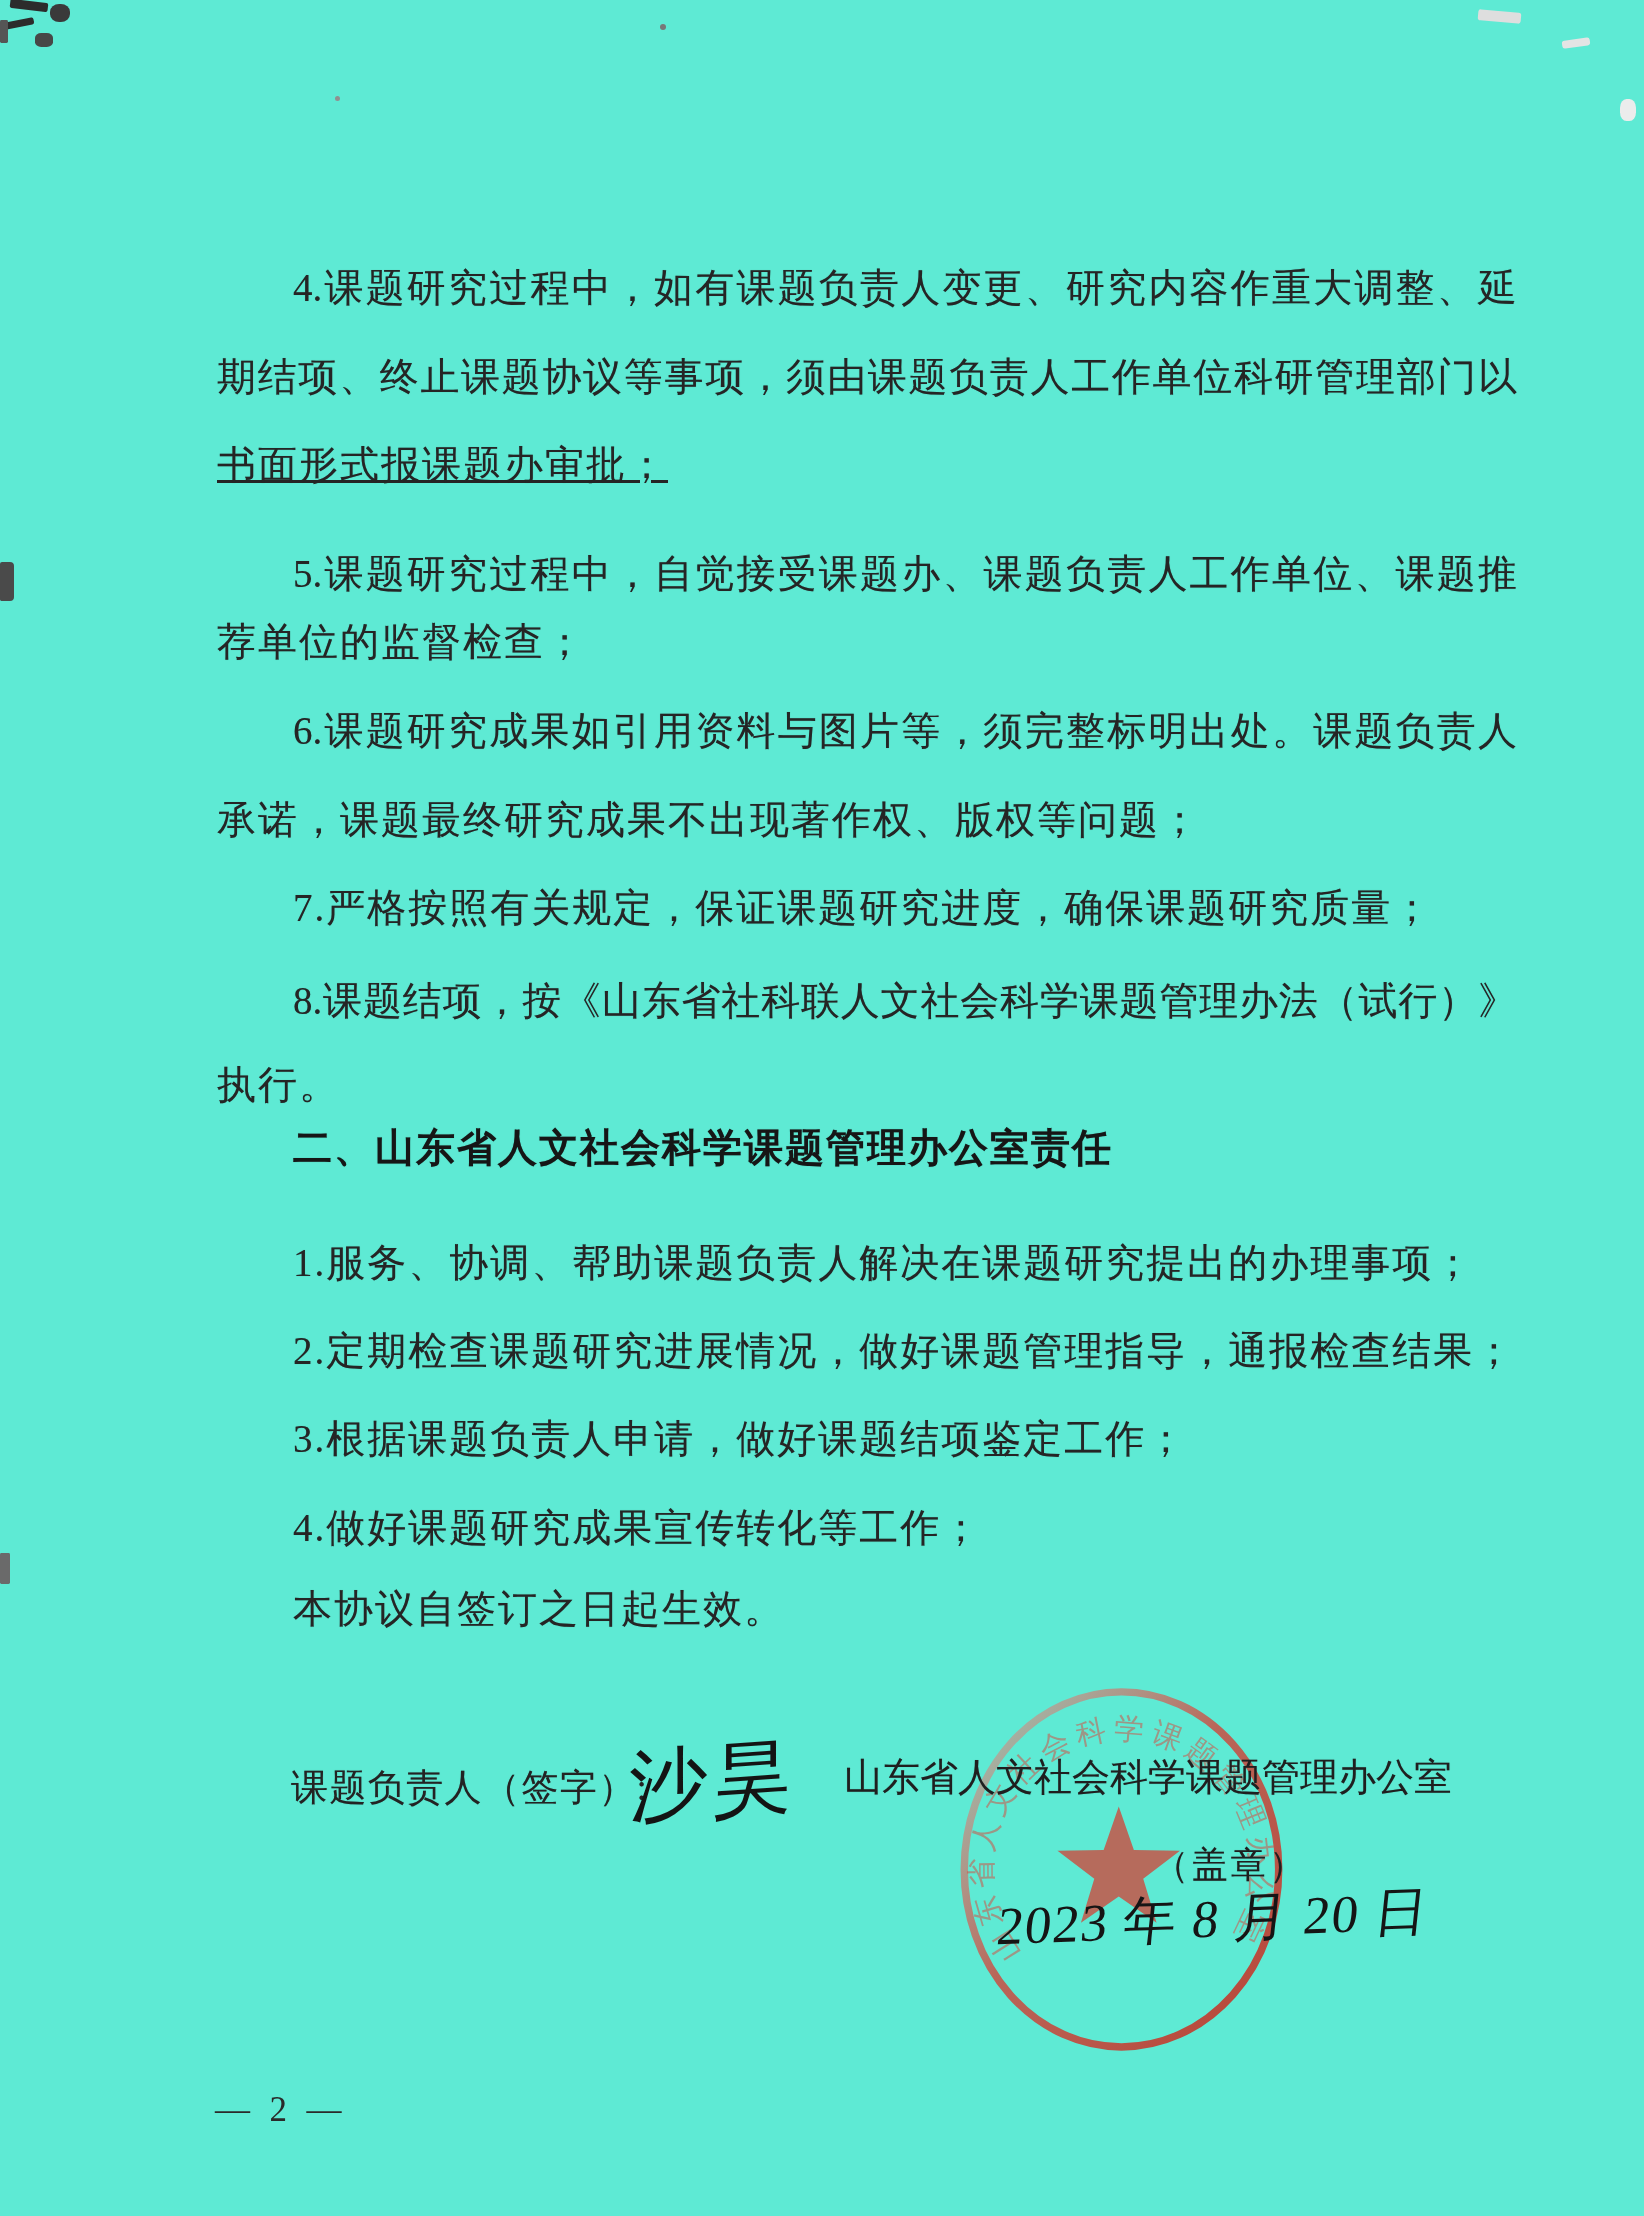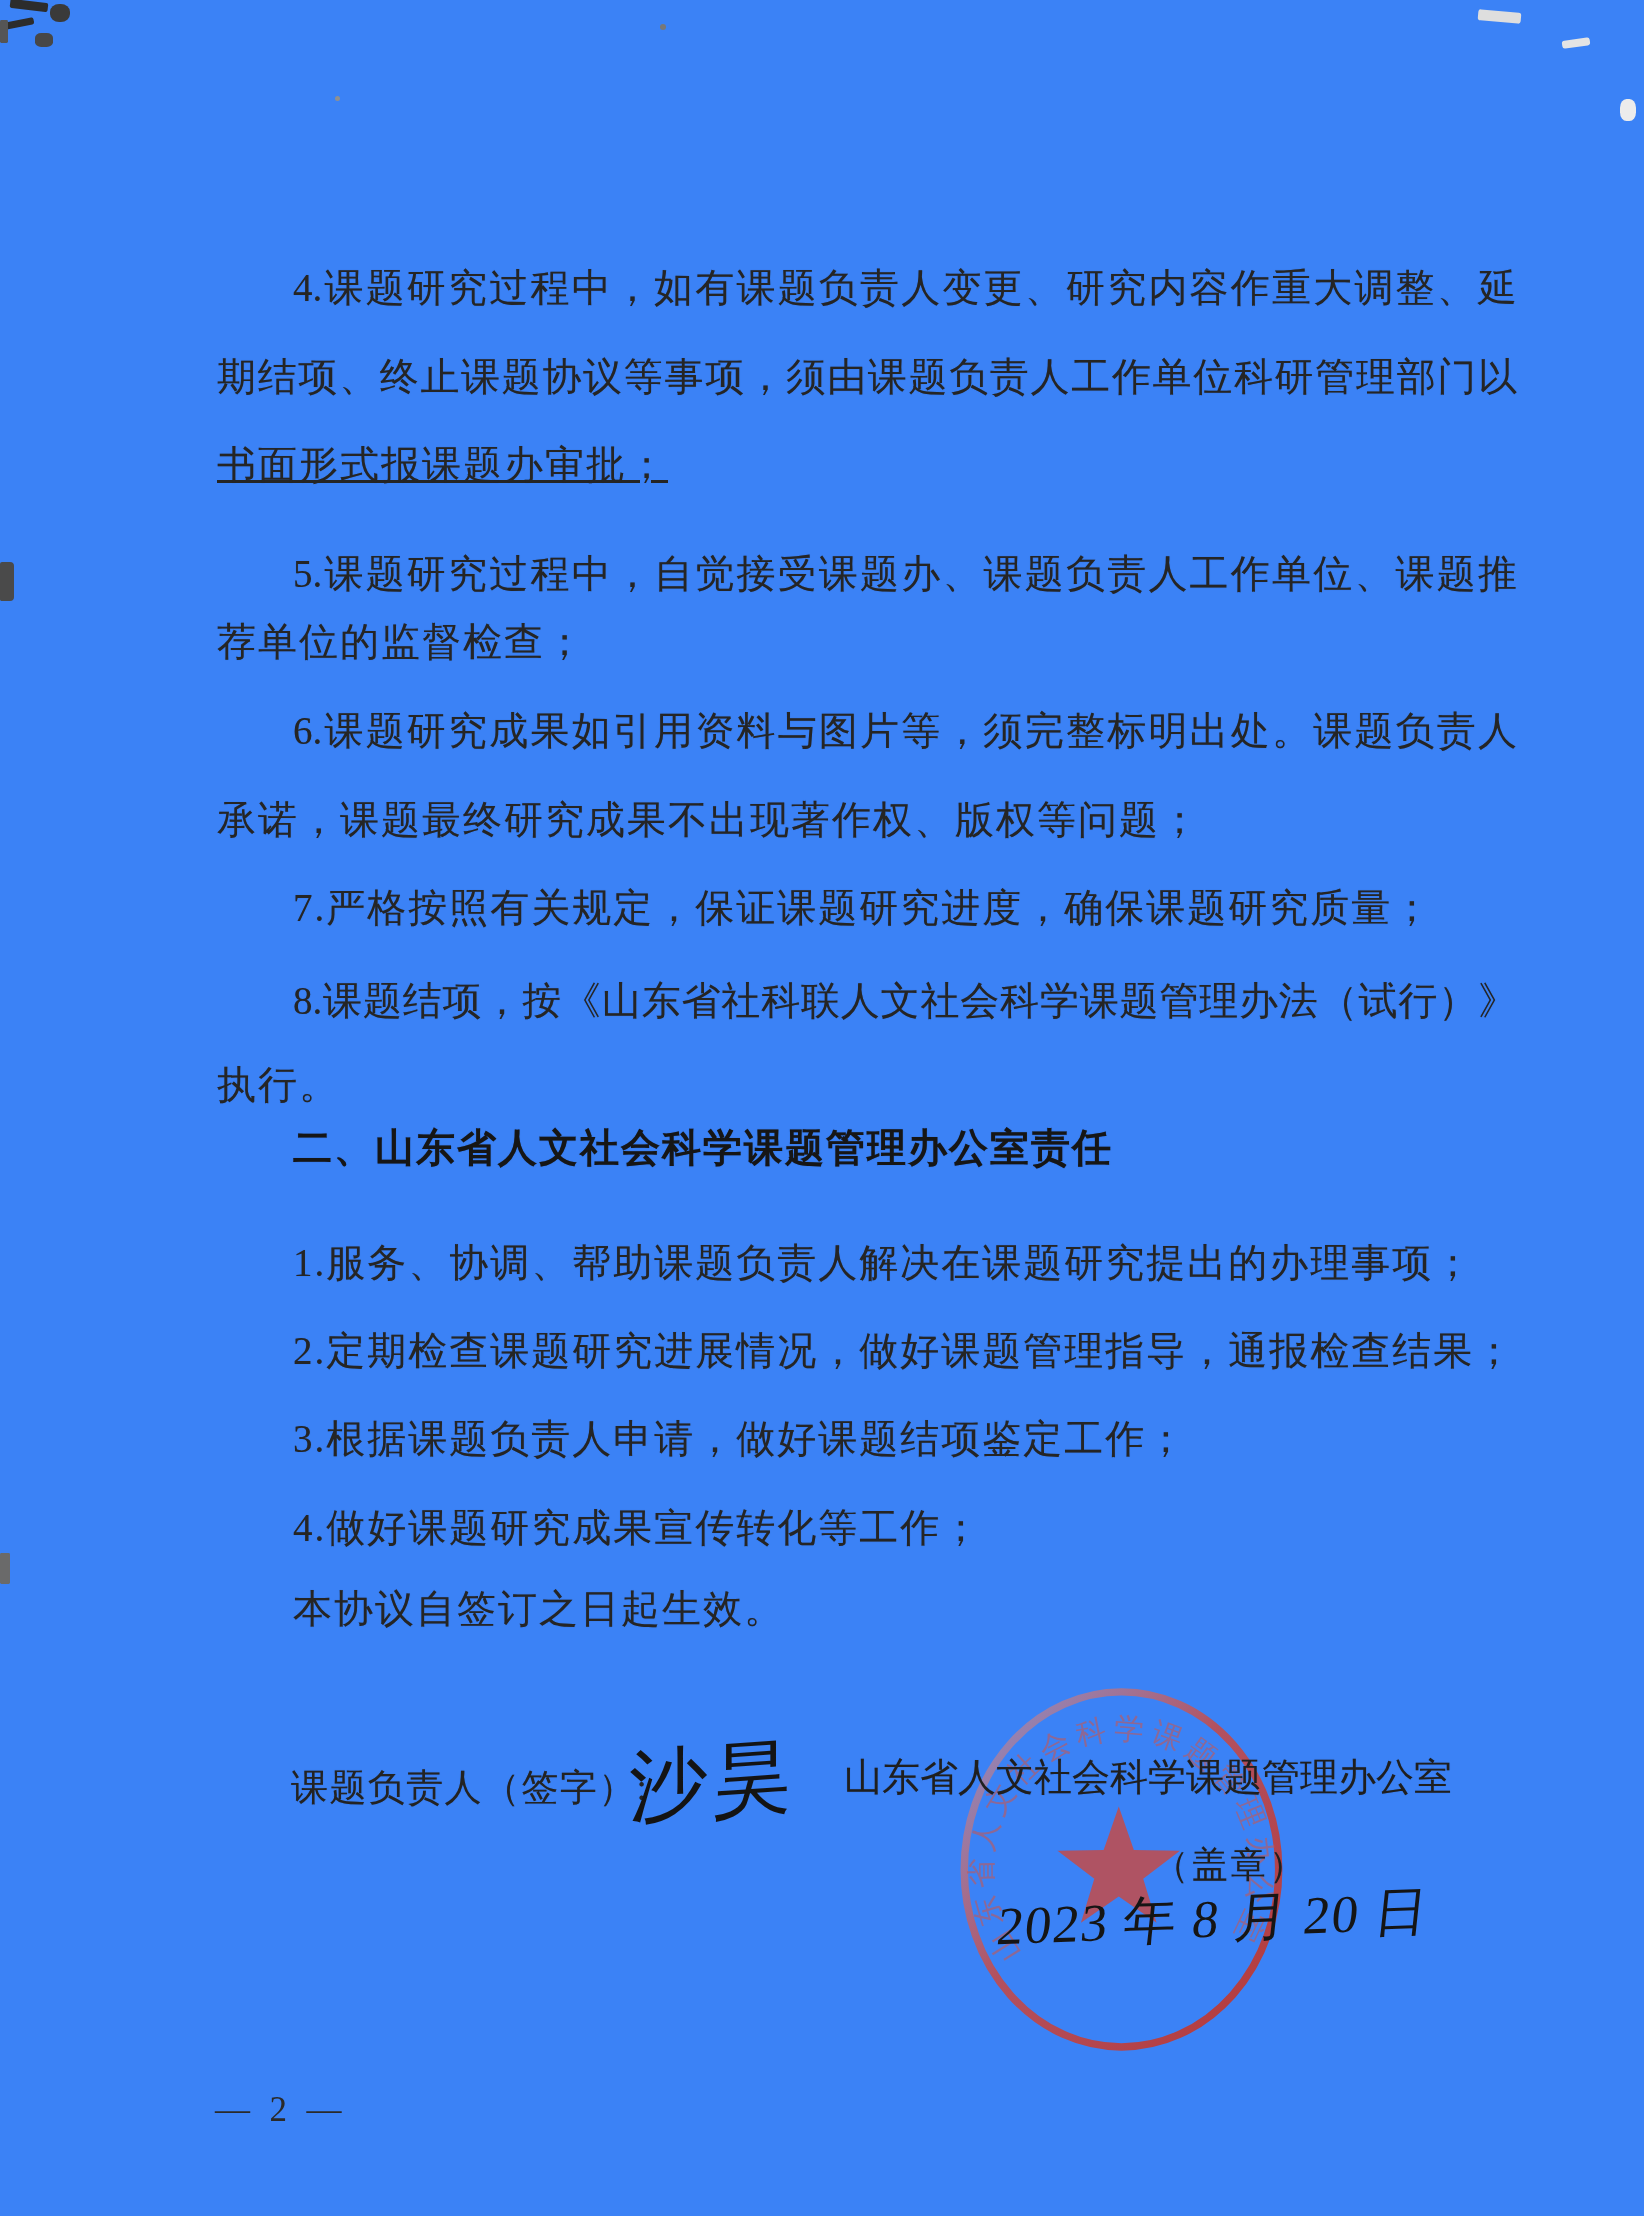--- a/index.html
+++ b/index.html
@@ -1,19 +1,19 @@
 <!DOCTYPE html>
 <html style="font-size:11px"><head>
 <meta charset="utf-8">
 <style>
   html,body{margin:0;padding:0;background:#e8e8e8;}
   .page{
     position:relative;
     width:1645px;height:2216px;
-    background:#3b82f6;
+    background:#5eead4;
     overflow:hidden;
     font-family:"Liberation Serif", serif;
   }
   
   .tline{
     position:absolute;
     left:217px;
     width:1300px;
     font-size:39px;
     line-height:49px;

